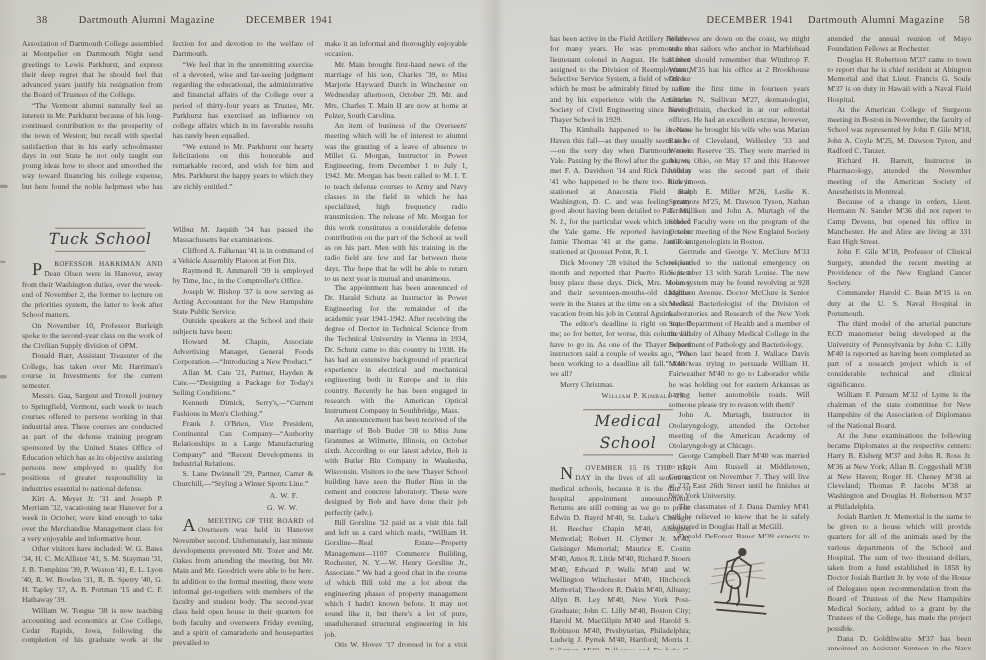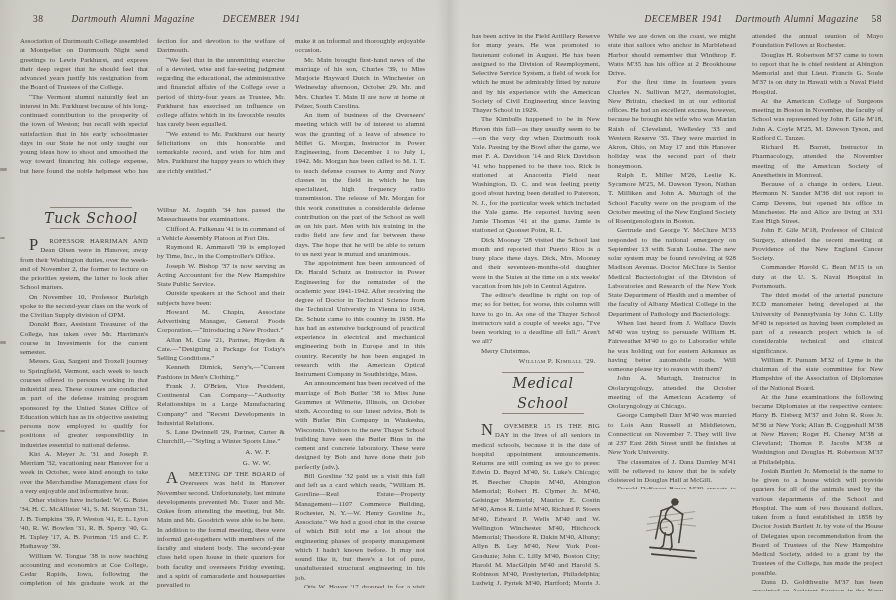--- a/index.html
+++ b/index.html
@@ -15,21 +15,21 @@
       linear-gradient(90deg, rgba(110,107,98,0.10) 0, rgba(0,0,0,0) 18px),
       linear-gradient(270deg, rgba(110,107,98,0.10) 0, rgba(0,0,0,0) 14px),
       #d7d6d0;
   }
   .gutter{position:absolute;left:436px;top:0;width:24px;height:600px;
     background:linear-gradient(90deg, rgba(0,0,0,0), rgba(88,85,76,0.10) 45%, rgba(88,85,76,0.14) 55%, rgba(0,0,0,0));}
   .edge-mark{position:absolute;background:#6d6a63;opacity:.55;border-radius:1px;}
 
   .pg-header{position:absolute;top:14px;display:flex;align-items:baseline;font-size:9.5px;color:#3f3c36;}
   .pg-header .num{font-style:normal;letter-spacing:.5px;}
-  .pg-header .ttl, .pg-header .dt{font-style:italic;letter-spacing:.4px;word-spacing:1px;}
+  .pg-header .ttl, .pg-header .dt{letter-spacing:.4px;word-spacing:1px;}
   #lp-header{left:33px;gap:28px;}
   #rp-header{right:14px;gap:13px;}
 
   .col{position:absolute;text-align:justify;overflow:hidden;
     font-size:6.9px;line-height:9.25px;letter-spacing:.05px;color:#46433d;}
   .col p.para{margin:0;text-indent:9px;}
   .noindent-first p:first-child{text-indent:0;}
   .sig{margin:1px 4px 2px 0 !important;text-indent:0 !important;text-align:right;
     font-variant:small-caps;letter-spacing:.4px;}
   .sig-in{margin-right:14px !important;}
@@ -126,21 +126,21 @@
       <p class="para">Bill Gorsline '32 paid us a visit this fall and left us a card which reads, “William H. Gorsline—Real Estate—Property Management—1107 Commerce Building, Rochester, N. Y.—W. Henry Gorsline Jr., Associate.” We had a good chat in the course of which Bill told me a lot about the engineering phases of property management which I hadn't known before. It may not sound like it, but there's a lot of pure, unadulterated structural engineering in his job.</p>
       <p class="para">Otis W. Hovey '17 dropped in for a visit last month during a brief stay with his sister Mrs. Davis and his mother Mrs. Otis E. Hovey at their home in Hartford, Vermont.</p>
     </div>
 
   <div class="pg-header" id="rp-header">
     <span class="dt">DECEMBER 1941</span>
     <span class="ttl">Dartmouth Alumni Magazine</span>
     <span class="num">58</span>
   </div>
 
-  <div class="col" style="left:472px;top:31px;width:128px;height:560px;">
+  <div class="col" style="left:500px;top:31px;width:128px;height:560px;">
     <div class="noindent-first">
         <p class="para">has been active in the Field Artillery Reserve for many years. He was promoted to lieutenant colonel in August. He has been assigned to the Division of Reemployment, Selective Service System, a field of work for which he must be admirably fitted by nature and by his experience with the American Society of Civil Engineering since leaving Thayer School in 1929.</p>
         <p class="para">The Kimballs happened to be in New Haven this fall—as they usually seem to be—on the very day when Dartmouth took Yale. Passing by the Bowl after the game, we met F. A. Davidson '14 and Rick Davidson '41 who happened to be there too. Rick is stationed at Anacostia Field near Washington, D. C. and was feeling pretty good about having been detailed to Paterson, N. J., for the particular week which included the Yale game. He reported having seen Jamie Thomas '41 at the game. Jamie is stationed at Quonset Point, R. I.</p>
         <p class="para">Dick Mooney '28 visited the School last month and reported that Puerto Rico is a busy place these days. Dick, Mrs. Mooney and their seventeen-months-old daughter were in the States at the time on a six weeks' vacation from his job in Central Aguirre.</p>
         <p class="para">The editor's deadline is right on top of me; so for better, for worse, this column will have to go in. As one of the Thayer School instructors said a couple of weeks ago, “I've been working to a deadline all fall.” Aren't we all?</p>
         <p class="para">Merry Christmas.</p>
       </div>
     <p class="para sig">William P. Kimball '29.</p>
     <div class="school-head mt">
       <div class="hrule"></div>

